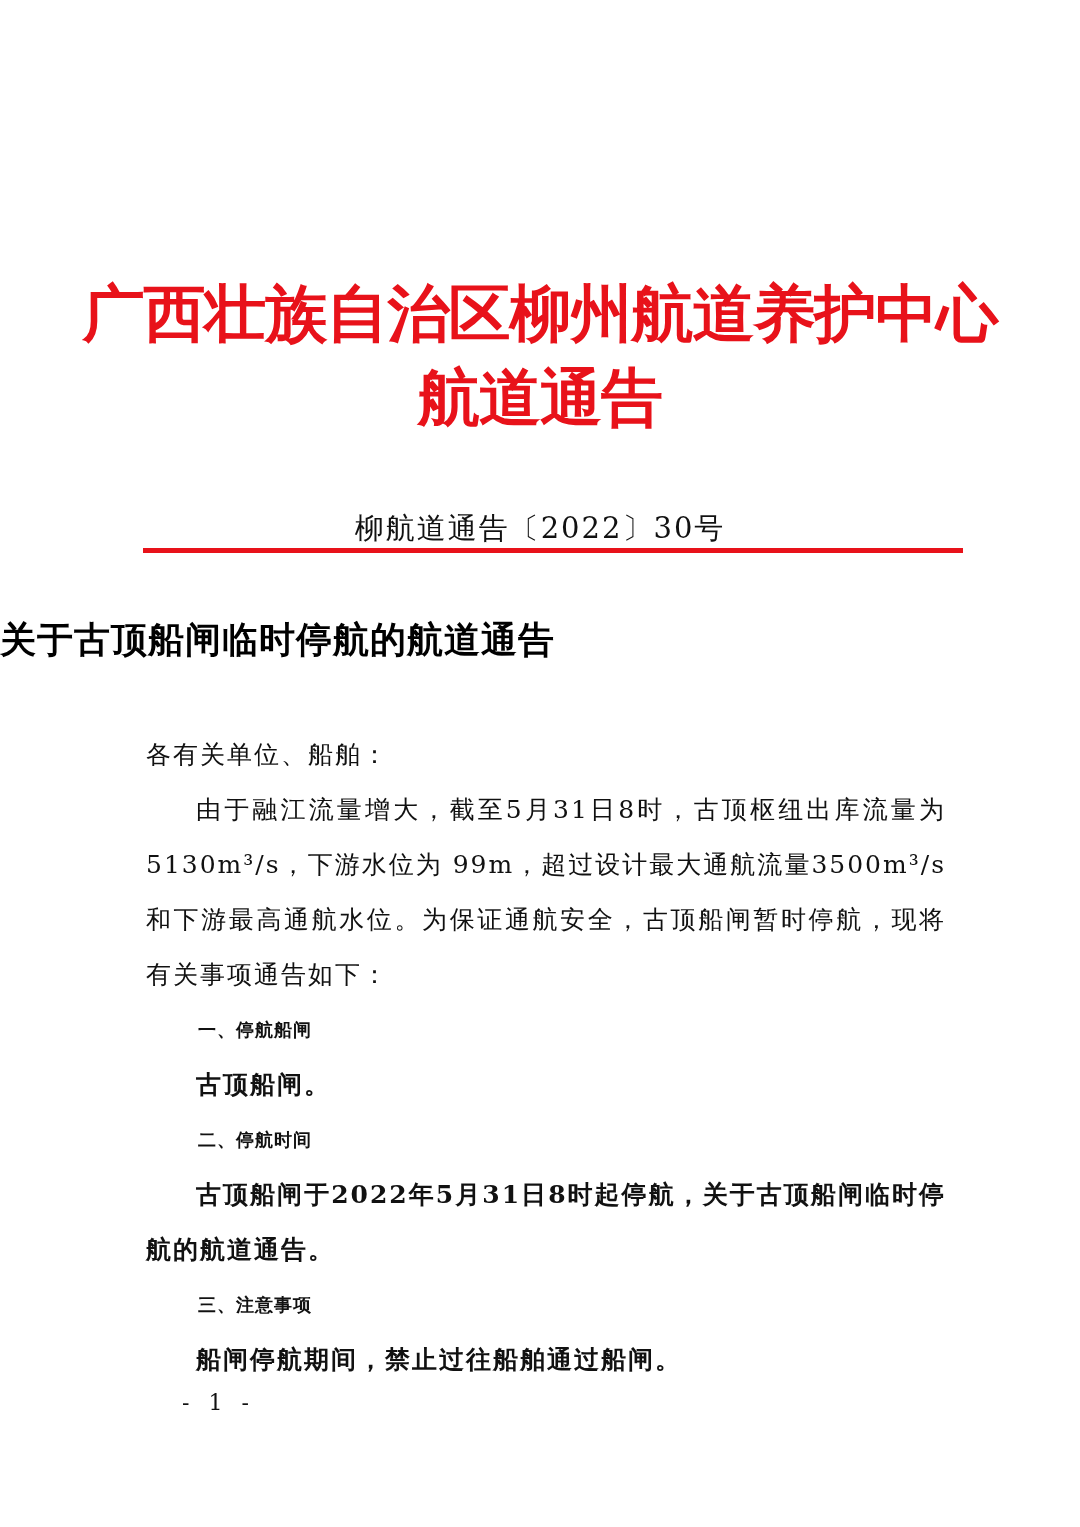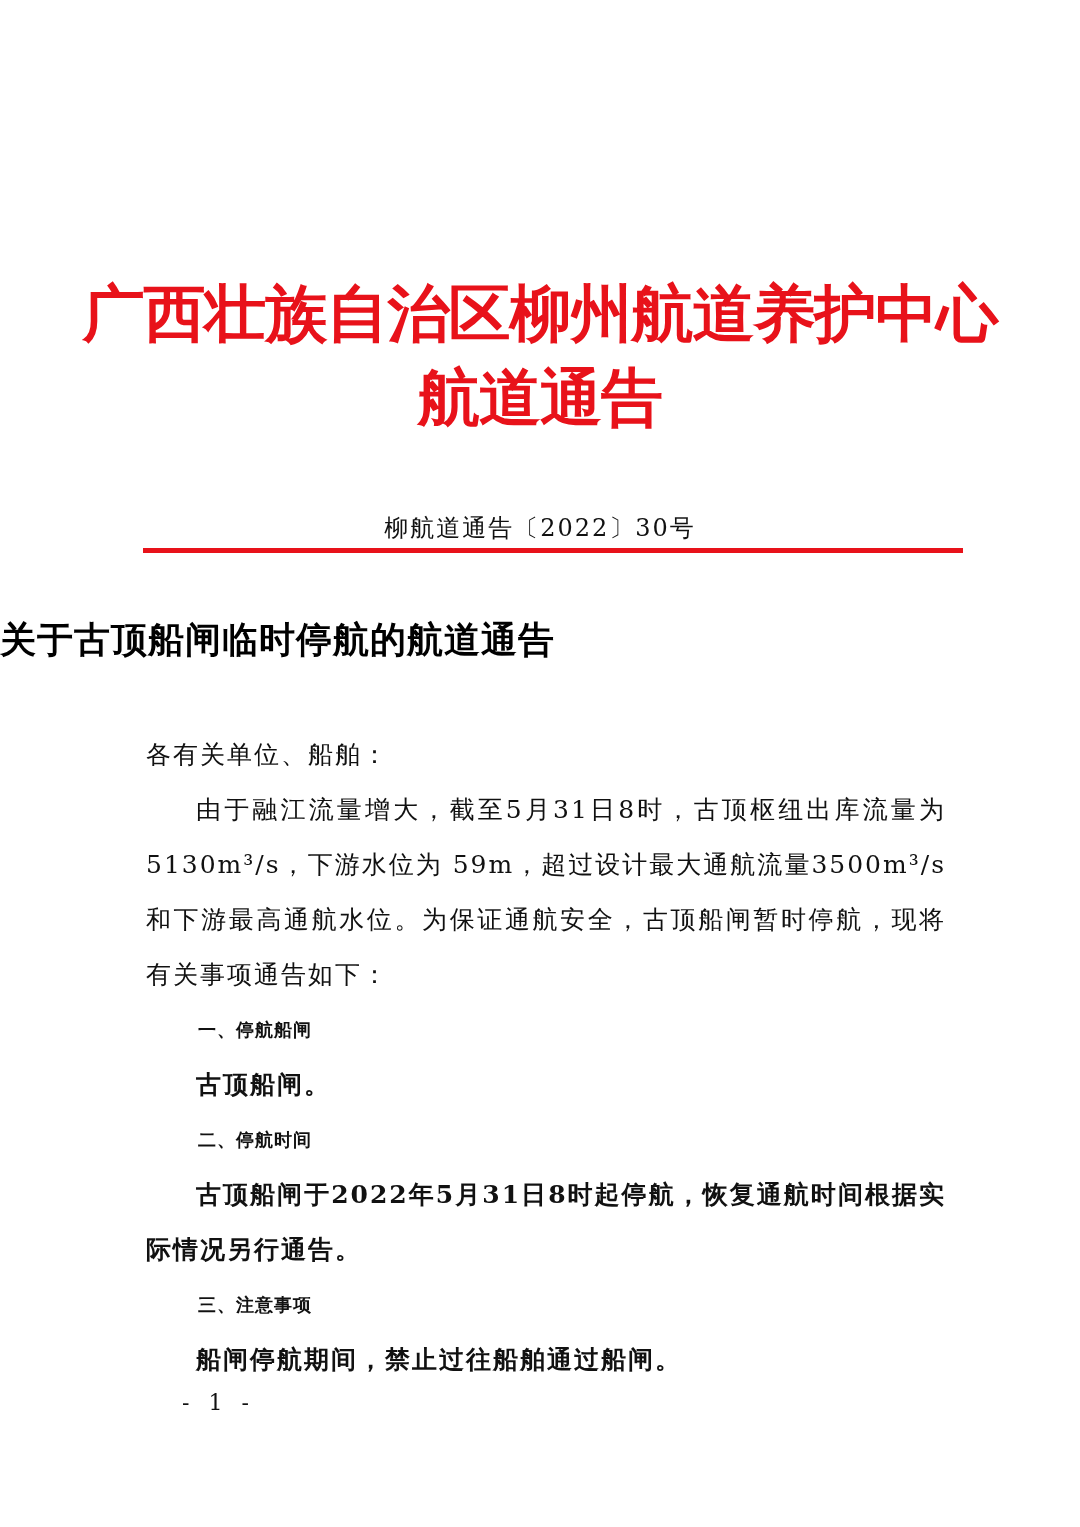--- a/index.html
+++ b/index.html
@@ -30,21 +30,21 @@
       letter-spacing: -1px;
     }
     .org-title .line { display: block; white-space: nowrap; }
     .org-title .line2 { margin-top: 0px; }
 
     .doc-number {
       position: absolute;
       left: 0; width: 1080px;
       top: 512px;
       text-align: center;
-      font-size: 24px;
+      font-size: 29px;
       line-height: 32px;
       letter-spacing: 2px;
       color: #111;
     }
     .red-rule {
       position: absolute;
       left: 143px;
       top: 548px;
       width: 820px;
       height: 5px;
@@ -113,27 +113,27 @@
   </div>
 
   <div class="doc-number">柳航道通告〔2022〕30号</div>
 
   <div class="red-rule"></div>
 
   <div class="notice-title">关于古顶船闸临时停航的航道通告</div>
 
   <div class="body">
     <p class="salutation">各有关单位、船舶：</p>
-    <p class="para">由于融江流量增大，截至5月31日8时，古顶枢纽出库流量为 5130m³/s，下游水位为 59m，超过设计最大通航流量3500m³/s和下游最高通航水位。为保证通航安全，古顶船闸暂时停航，现将有关事项通告如下：</p>
+    <p class="para">由于融江流量增大，截至5月31日8时，古顶枢纽出库流量为 5130m³/s，下游水位为 99m，超过设计最大通航流量3500m³/s和下游最高通航水位。为保证通航安全，古顶船闸暂时停航，现将有关事项通告如下：</p>
 
     <p class="section-heading">一、停航船闸</p>
     <p class="section-body">古顶船闸。</p>
 
     <p class="section-heading">二、停航时间</p>
-    <p class="section-body">古顶船闸于2022年5月31日8时起停航，恢复通航时间根据实际情况另行通告。</p>
+    <p class="section-body">古顶船闸于2022年5月31日8时起停航，关于古顶船闸临时停航的航道通告。</p>
 
     <p class="section-heading">三、注意事项</p>
     <p class="section-body">船闸停航期间，禁止过往船舶通过船闸。</p>
   </div>
 
   <div class="page-number">- 1 -</div>
 
 </div>
 
 </body></html>

